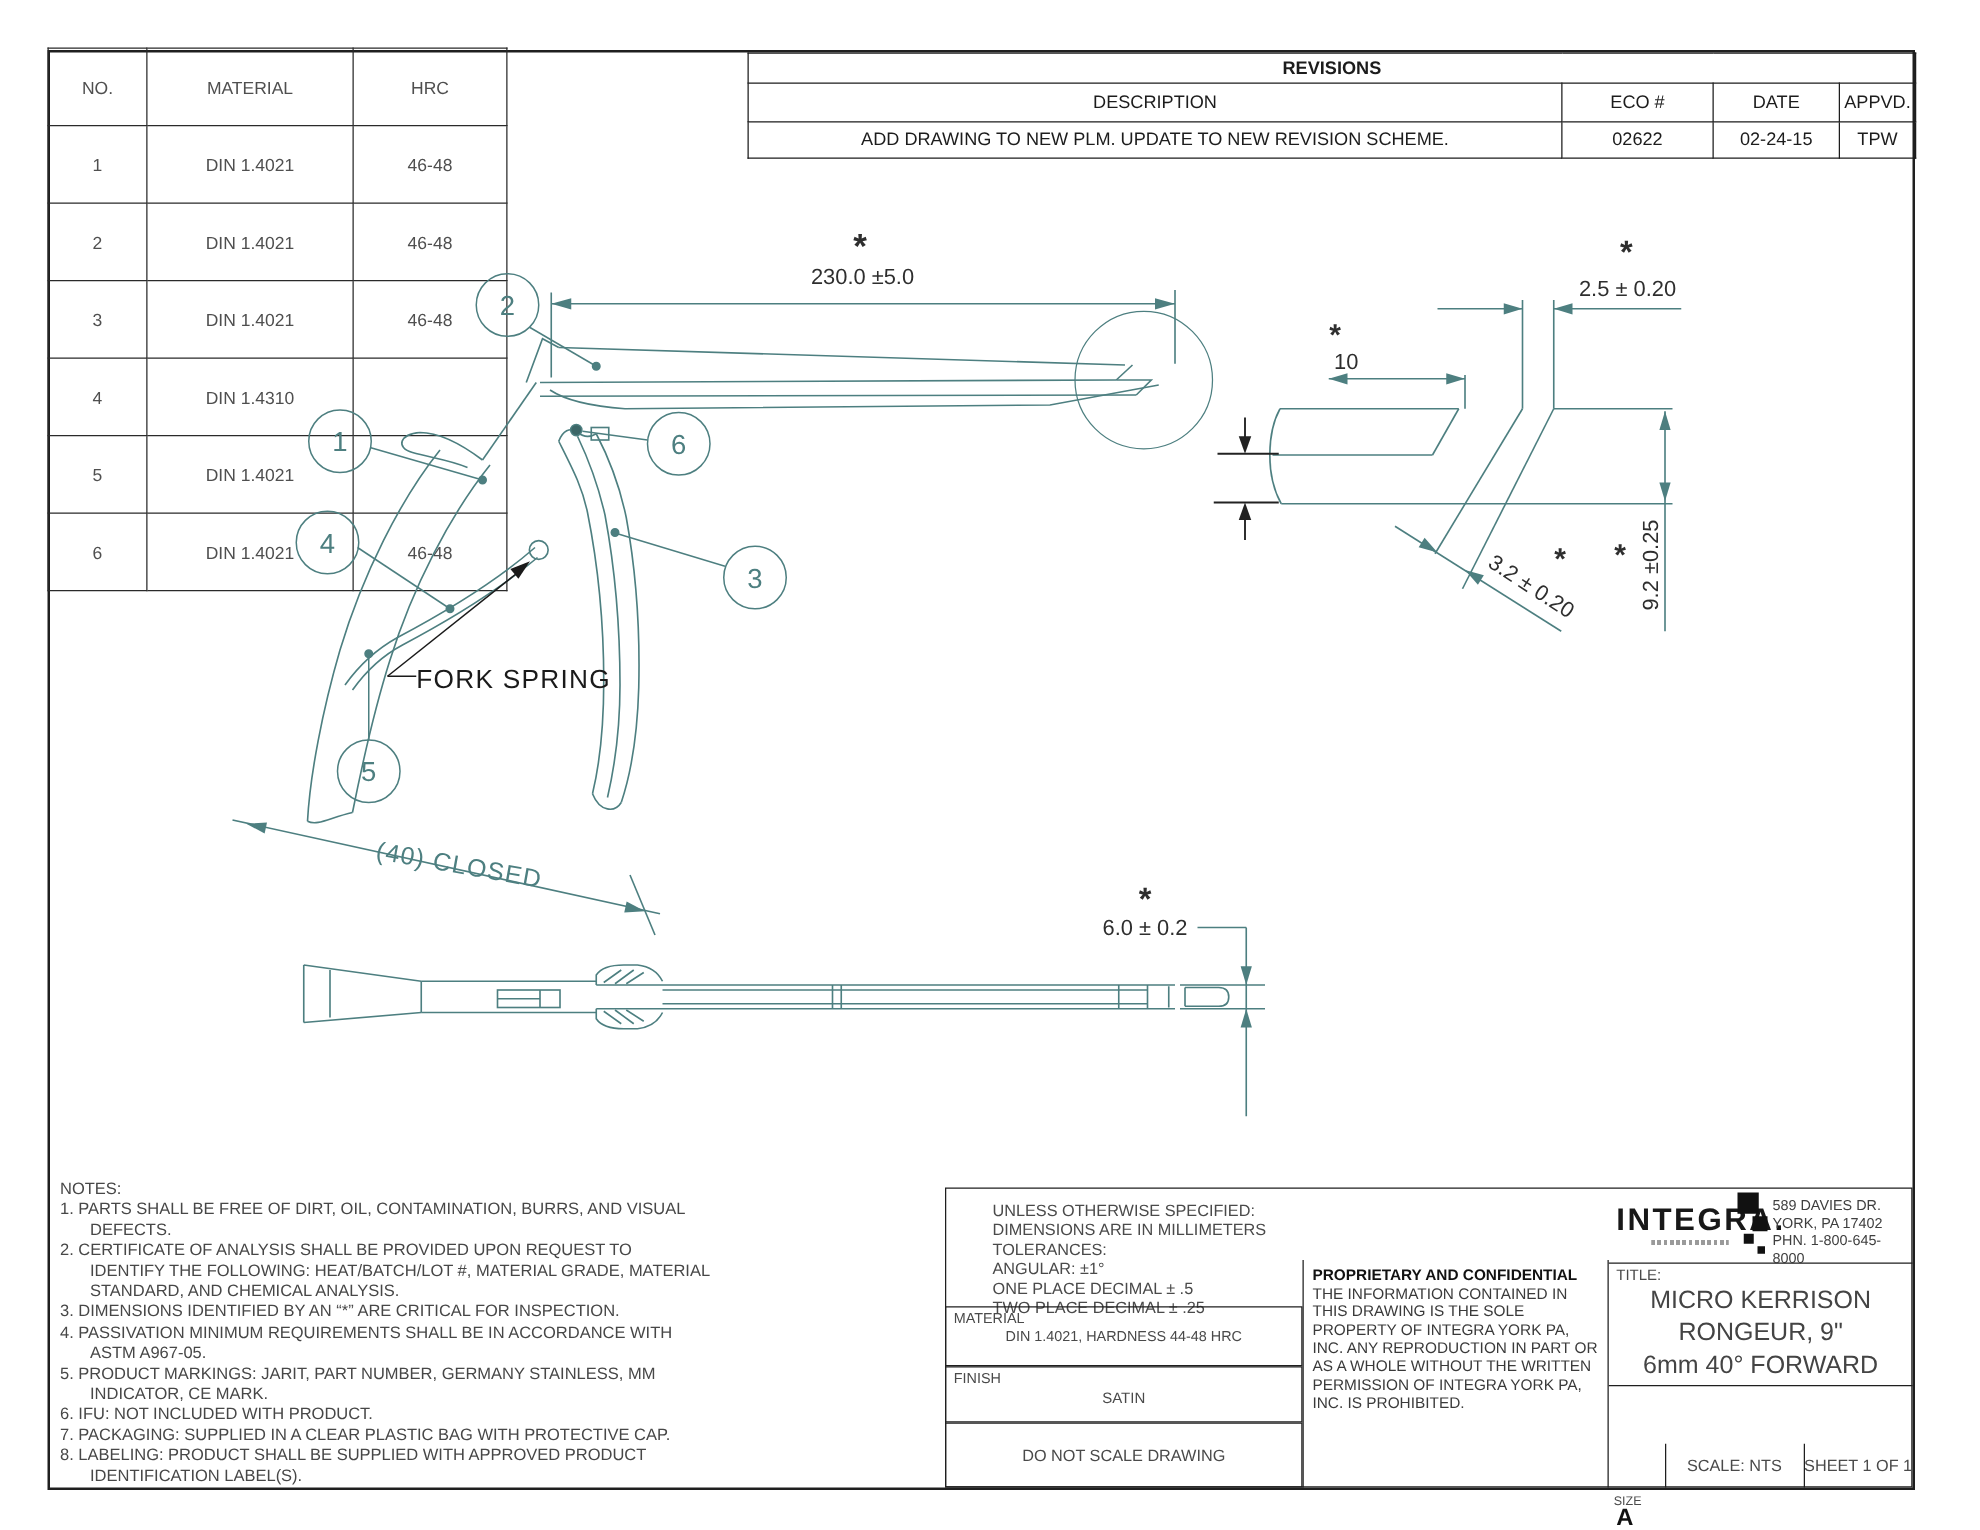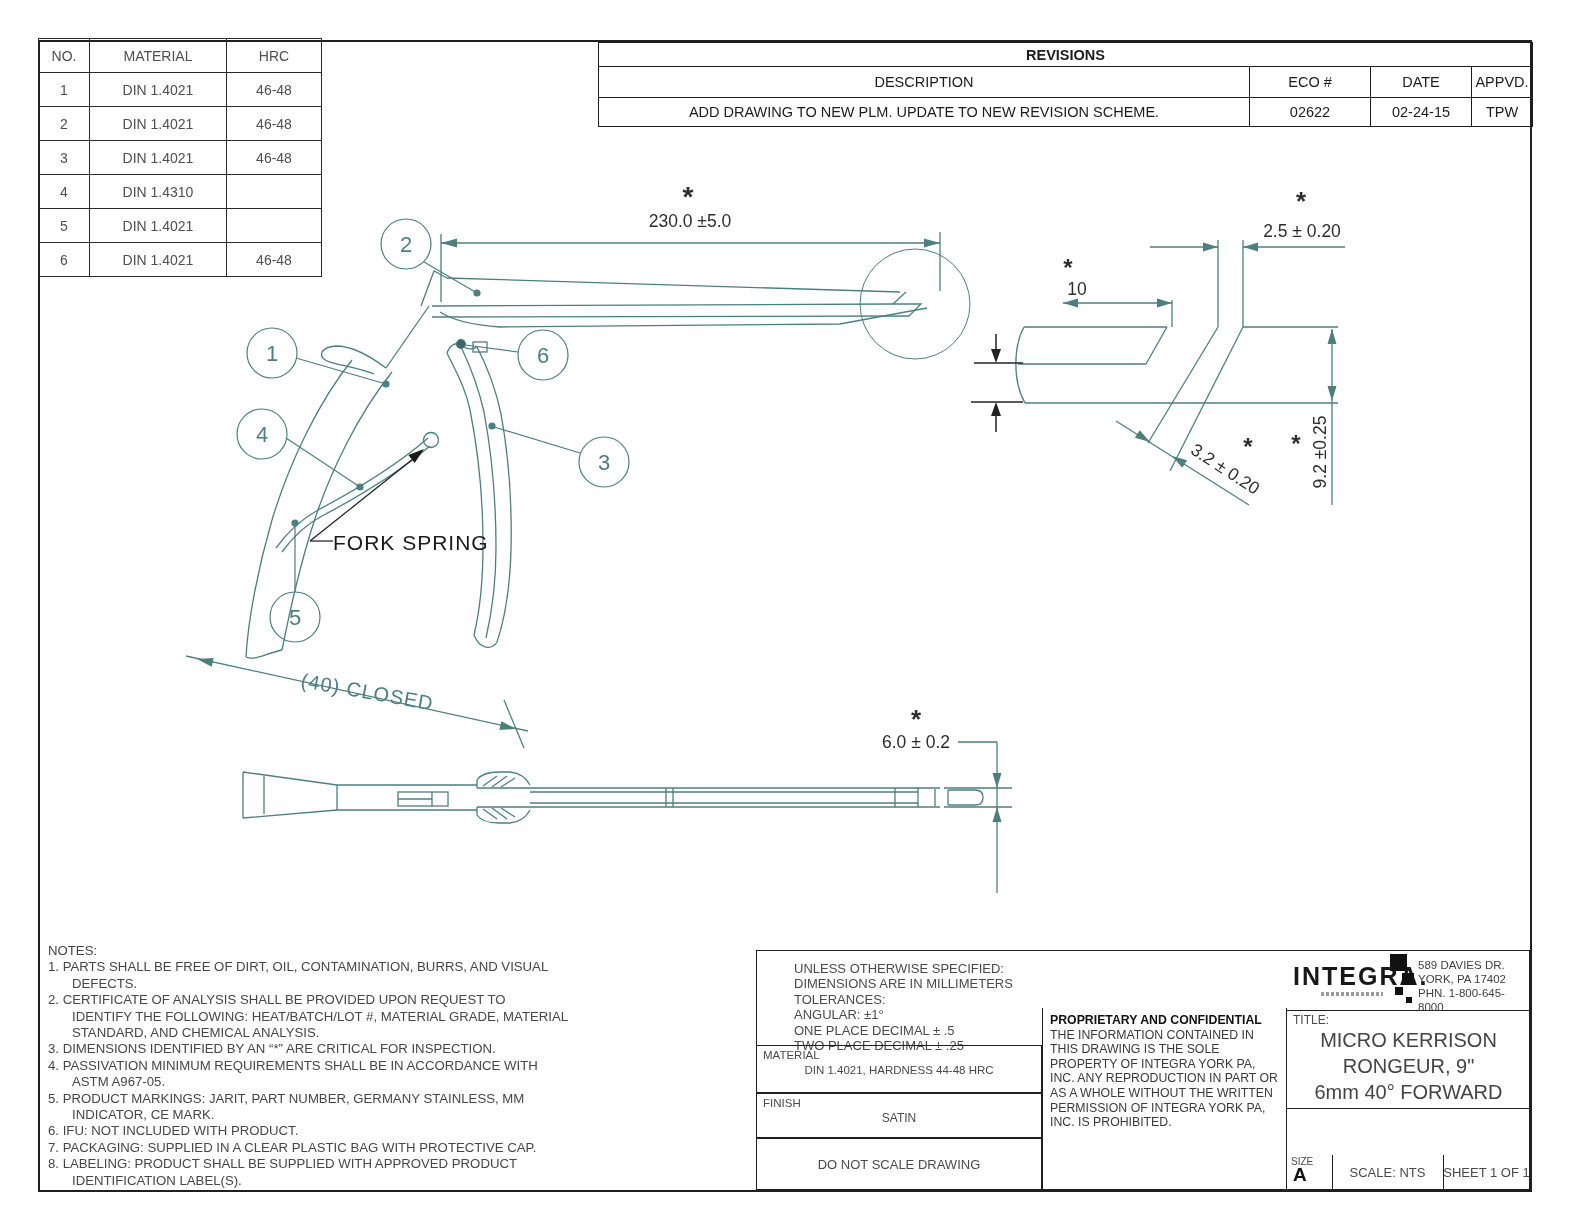--- a/index.html
+++ b/index.html
@@ -5,21 +5,21 @@
   html,body{margin:0;padding:0;background:#ffffff;}
   .page{position:relative;width:1584px;height:1224px;background:#fff;
         font-family:"Liberation Sans",sans-serif;overflow:hidden;}
   .abs{position:absolute;}
   
   .frame{left:38px;top:40px;width:1490px;height:1148px;border:2px solid #1f1f1f;}
   
   table{border-collapse:collapse;}
   .mat-table{left:38px;top:38px;}
   .mat-table td{border:1.8px solid #2a2a2a;color:#4f4f4f;font-size:14px;
-                text-align:center;padding:4px;height:25px;}
+                text-align:center;padding:18px;height:25px;}
   .mat-table .c0{width:42px;} .mat-table .c1{width:128px;} .mat-table .c2{width:86px;}
   
   .rev-table{left:598px;top:42px;}
   .rev-table td{border:1.8px solid #1c1c1c;color:#1c1c1c;font-size:14.5px;
                 text-align:center;padding:0;}
   .rev-title{height:23px;font-weight:bold;font-size:15px;}
   .rev-head td{height:30px;}
   .rev-row td{height:28px;}
   .rev-c0{width:650px;} .rev-c1{width:120px;} .rev-c2{width:100px;} .rev-c3{width:60px;}
   
@@ -329,21 +329,21 @@
   </div>
   <div class="abs" style="left:1287px;top:1010px;width:243px;height:98px;border-bottom:1.4px solid #1f1f1f;">
     <div style="font-size:12px;color:#4a4a4a;padding:3px 0 0 6px;">TITLE:</div>
     <div class="ttl-lines">
       <div>MICRO KERRISON</div>
       <div>RONGEUR, 9"</div>
       <div>6mm 40° FORWARD</div>
     </div>
   </div>
   <div class="abs" style="left:1287px;top:1155px;width:45px;height:35px;border-right:1.4px solid #1f1f1f;">
-    <div style="font-size:10px;color:#4a4a4a;padding:1px 0 0 4px;">SIZE</div>
+    <div style="font-size:10px;color:#4a4a4a;padding:1px 0 0 4px;margin-top:40px;">SIZE</div>
     <div style="font-size:19px;font-weight:bold;color:#111;padding-left:6px;margin-top:-3px;">A</div>
   </div>
   <div class="abs" style="left:1332px;top:1155px;width:111px;height:35px;border-right:1.4px solid #1f1f1f;display:flex;align-items:center;justify-content:center;">
     <span style="font-size:13px;color:#4a4a4a;">SCALE: NTS</span>
   </div>
   <div class="abs" style="left:1443px;top:1155px;width:87px;height:35px;display:flex;align-items:center;justify-content:center;">
     <span style="font-size:13px;color:#4a4a4a;">SHEET 1 OF 1</span>
   </div>
 
 </div>

